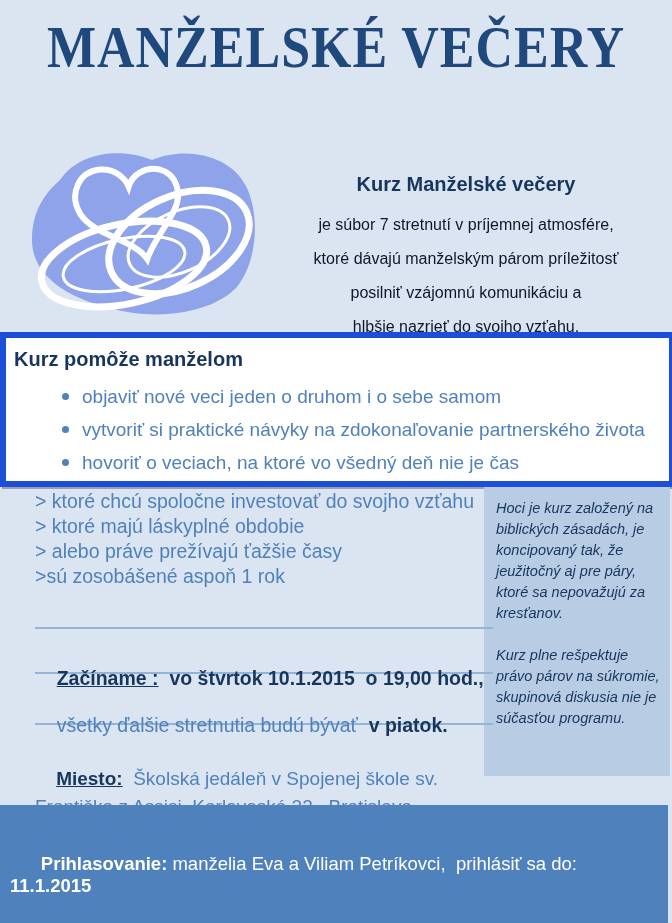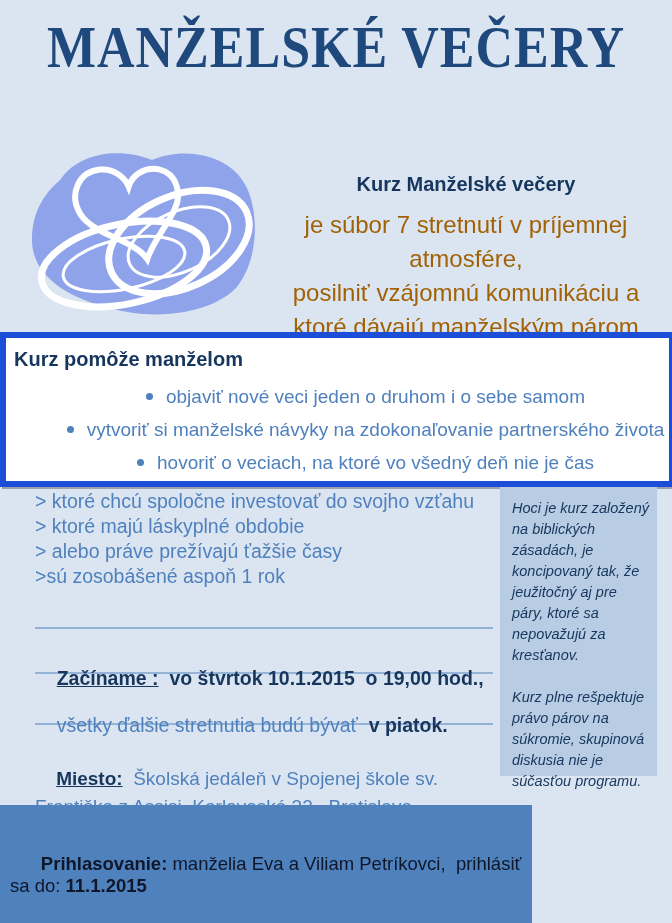--- a/index.html
+++ b/index.html
@@ -15,47 +15,47 @@
     color:#1F497D; transform:scaleY(1.12); transform-origin:top center;
   }
   .subtitle {
     position:absolute; top:101px; left:0; right:0;
     text-align:center; font-style:italic; font-weight:600;
     font-size:18px; color:#17365D;
   }
   .rings { position:absolute; left:22px; top:140px; width:238px; height:186px; }
   .intro { position:absolute; left:266px; top:157px; width:400px; text-align:center; }
   .intro-heading { font-weight:bold; font-size:20px; color:#17365D; margin:16px 0 12px 0; }
-  .intro-line { font-size:24px; color:#a16207; line-height:34px; }
+  .intro-line { font-size:16px; color:#0f172a; line-height:34px; }
   .benefits {
     position:absolute; left:0; top:332px; width:663px; height:143px;
     background:#FFFFFF; border:6px solid #1d4ed8; box-shadow:2px 2px 0 #9AA1AB;
   }
   .benefits-heading { font-weight:bold; font-size:20px; color:#17365D; margin:10px 0 15px 8px; }
-  .bullet-row { display:flex; margin:8px 0 11px 56px; color:#4F81BD; font-size:19px;justify-content:center; }
+  .bullet-row { display:flex; margin:8px 0 11px 56px; color:#4F81BD; font-size:19px; }
   .dot { width:7px; height:7px; border-radius:50%; background:#4F81BD; margin:7px 13px 0 0; flex:none; }
   .audience { position:absolute; left:35px; top:489px; width:460px; font-size:19.5px; line-height:25px; }
   .bold-dark { font-weight:bold; color:#17365D; }
   .blue { color:#4F81BD; }
   .audience-item { color:#4F81BD; }
   .sidebar {
-    position:absolute; left:500px; top:487px; width:157px; height:289px;
+    position:absolute; left:484px; top:487px; width:186px; height:289px;
     background:#B8CCE4; box-sizing:border-box; padding:11px 8px 0 12px;
     font-style:italic; font-size:14.5px; line-height:21px; color:#17365D;
   }
   .sidebar p { margin:0 0 21px 0; }
   .divider { position:absolute; left:35px; width:458px; height:2px; background:#95B3D7; }
   .d1 { top:627px; } .d2 { top:672px; } .d3 { top:723px; }
   .sched-start { position:absolute; left:35px; top:644px; font-size:19.5px; white-space:pre-wrap; }
   .sched-next  { position:absolute; left:35px; top:691px; font-size:19.5px; white-space:pre-wrap; }
   .sched-place { position:absolute; left:35px; top:737px; width:470px; font-size:19px; line-height:28px; white-space:pre-wrap; }
   .u { text-decoration:underline; }
   .footer {
-    position:absolute; left:0; top:805px; width:532px; height:118px;
-    background:#4F81BD; color:#0f172a; box-sizing:border-box; padding:26px 10px 4px 10px;
+    position:absolute; left:0; top:805px; width:668px; height:118px;
+    background:#4F81BD; color:#ffffff; box-sizing:border-box; padding:26px 10px 4px 10px;
   }
   .f1 { font-size:18.5px; white-space:pre-wrap; }
   .fb { font-weight:bold; }
 </style>
 </head>
 <body>
 
 <div class="page">
 
   <h1 class="title">MANŽELSKÉ VEČERY</h1>
@@ -70,34 +70,34 @@
         <ellipse cx="157" cy="102" rx="74" ry="46" stroke-width="7" transform="rotate(-24 157 102)"></ellipse>
         <ellipse cx="157" cy="102" rx="54" ry="30" stroke-width="3" transform="rotate(-24 157 102)"></ellipse>
         <path d="M92,250 q0,0 0,0" stroke-width="0"></path>
       </g>
     </svg>
   </div>
 
   <div class="intro">
     <div class="intro-heading">Kurz Manželské večery</div>
     <div class="intro-line">je súbor 7 stretnutí v príjemnej atmosfére,</div>
+    <div class="intro-line">ktoré dávajú manželským párom príležitosť</div>
     <div class="intro-line">posilniť vzájomnú komunikáciu a</div>
-    <div class="intro-line">ktoré dávajú manželským párom príležitosť</div>
     <div class="intro-line">hlbšie nazrieť do svojho vzťahu.</div>
   </div>
 
   <div class="benefits">
     <div class="benefits-heading">Kurz pomôže manželom</div>
     <div class="bullet-row">
       <span class="dot"></span>
       <span>objaviť nové veci jeden o druhom i o sebe samom</span>
     </div>
     <div class="bullet-row">
       <span class="dot"></span>
-      <span>vytvoriť si manželské návyky na zdokonaľovanie partnerského života</span>
+      <span>vytvoriť si praktické návyky na zdokonaľovanie partnerského života</span>
     </div>
     <div class="bullet-row">
       <span class="dot"></span>
       <span>hovoriť o veciach, na ktoré vo všedný deň nie je čas</span>
     </div>
   </div>
 
   <div class="audience">
     <div class="audience-item">&gt; ktoré chcú spoločne investovať do svojho vzťahu</div>
     <div class="audience-item">&gt; ktoré majú láskyplné obdobie</div>

